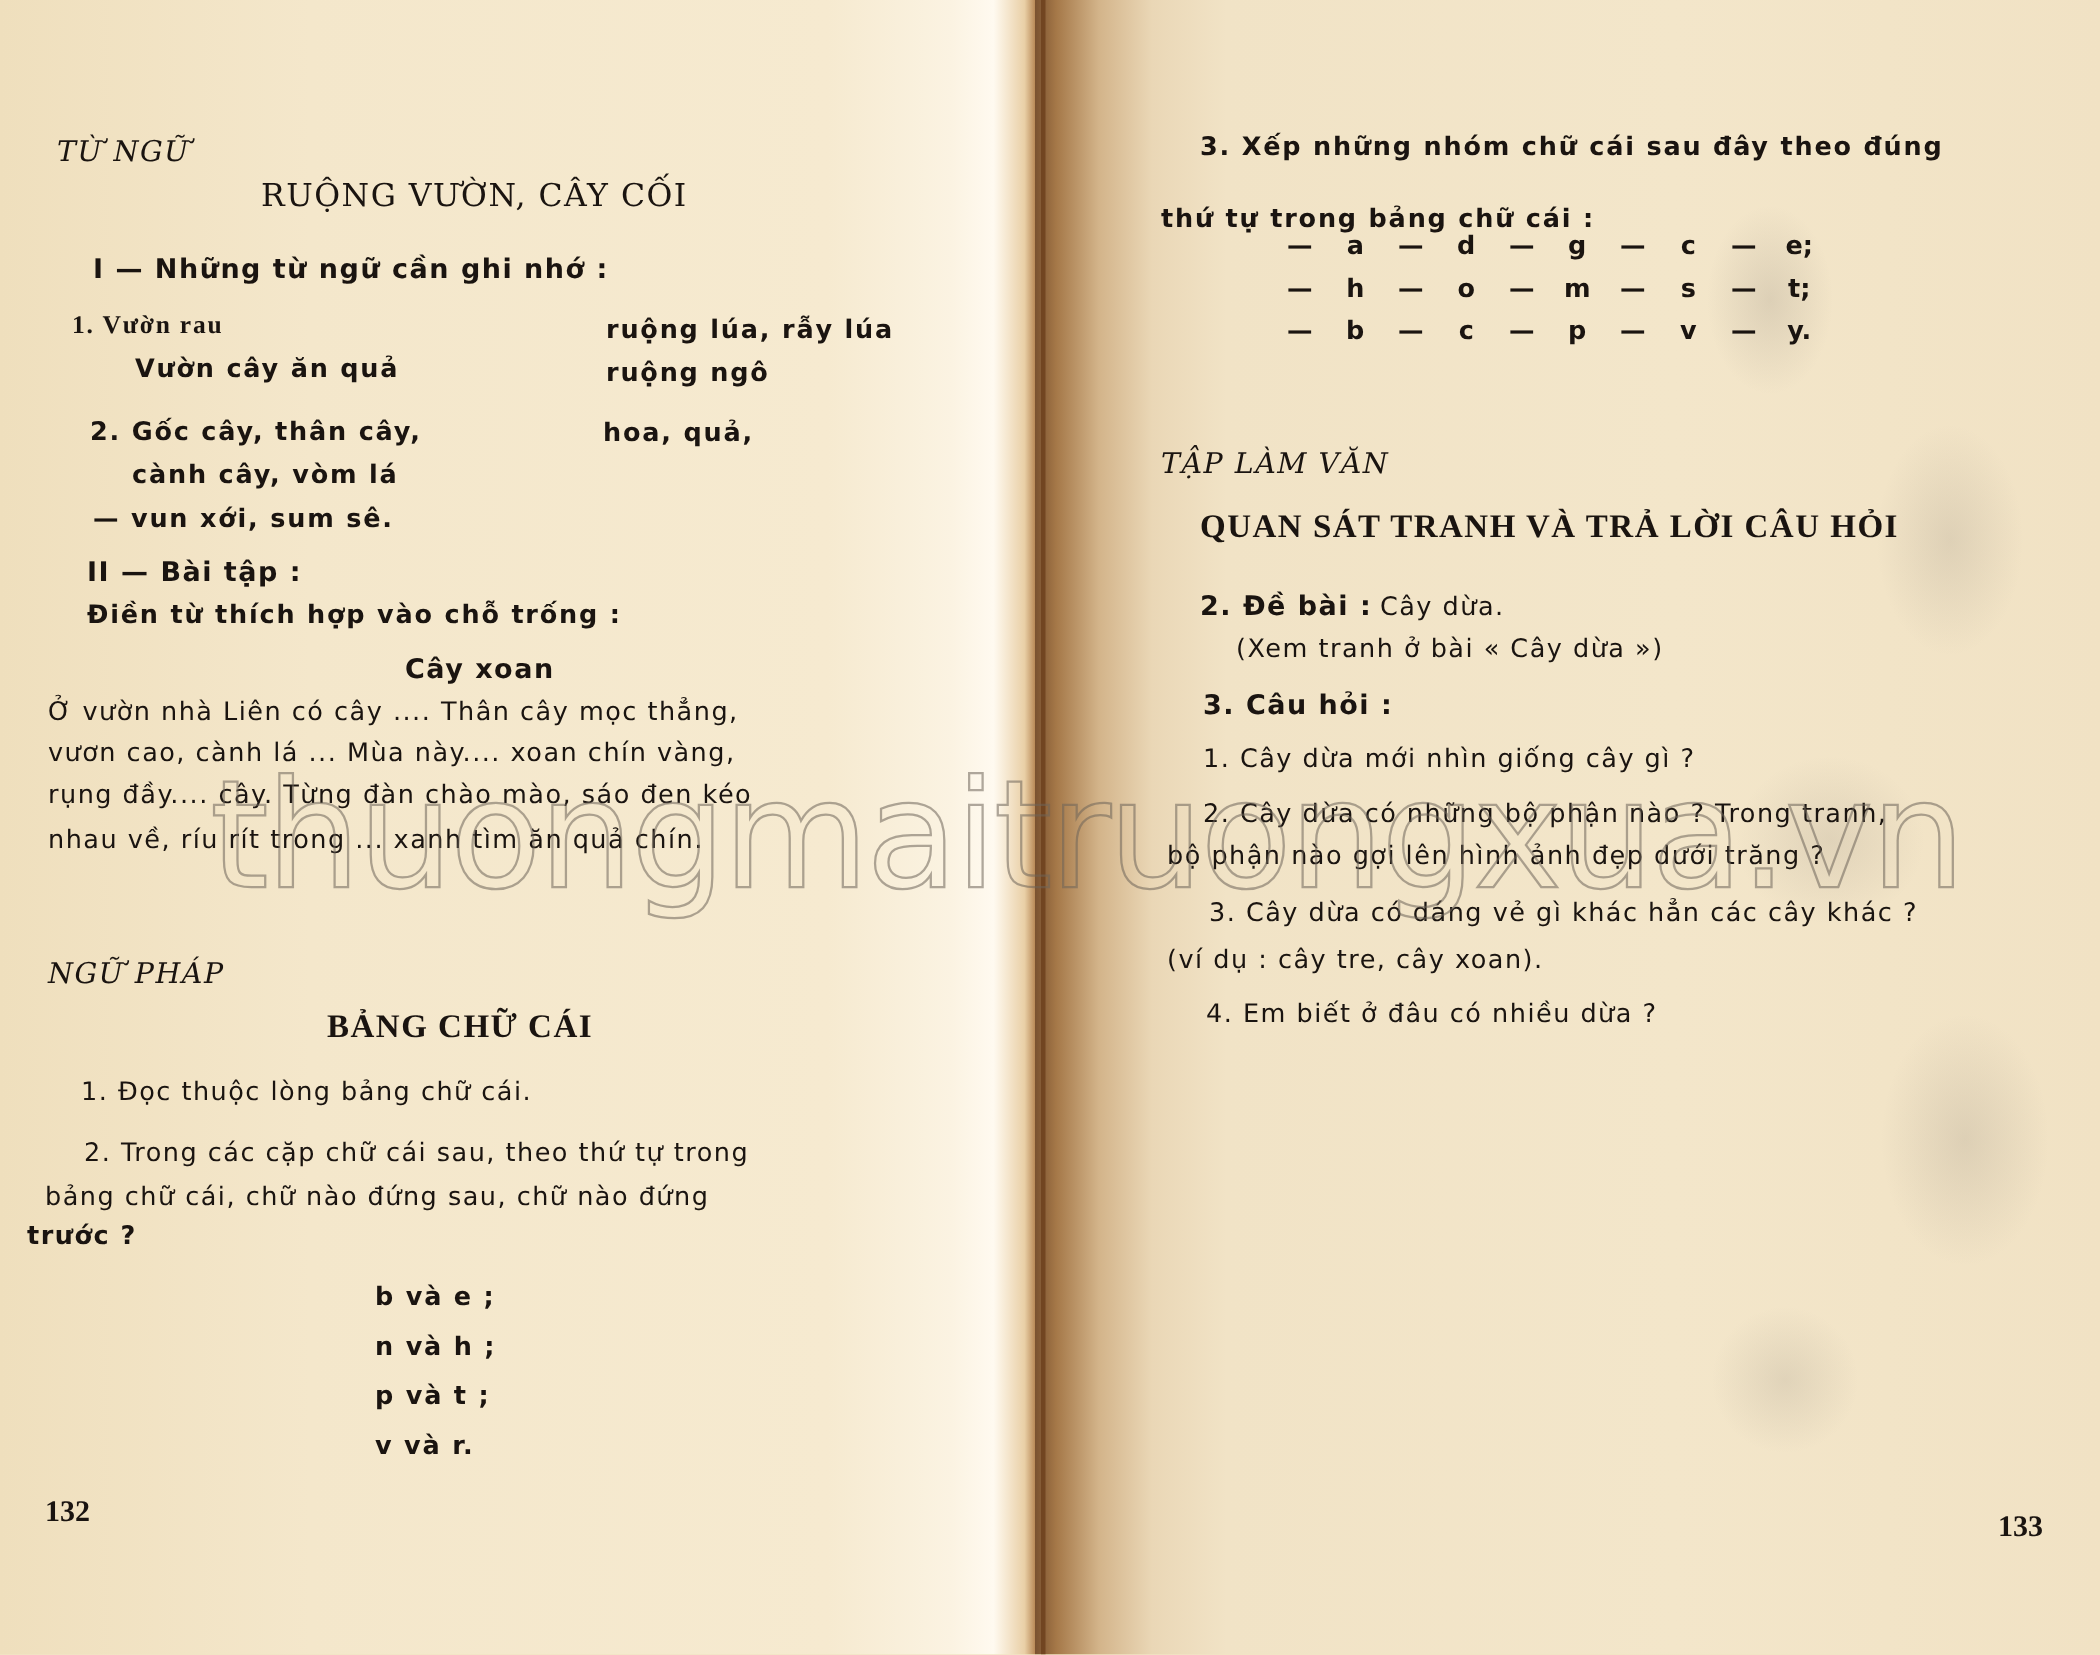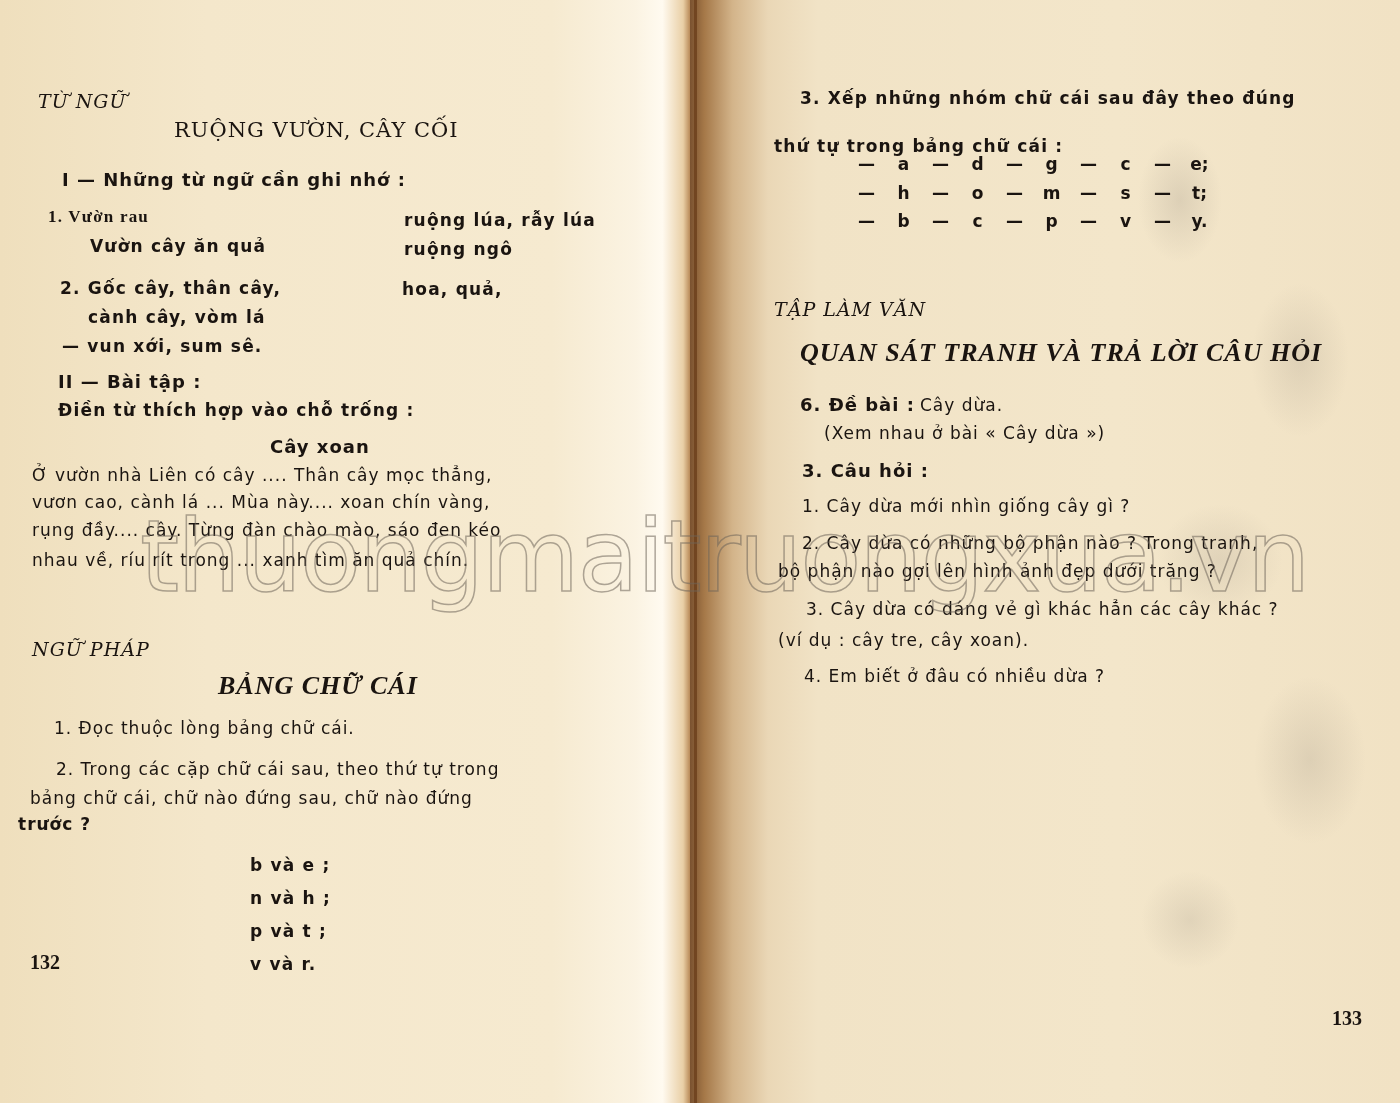--- a/index.html
+++ b/index.html
@@ -26,21 +26,21 @@
       radial-gradient(ellipse 60px 90px at 80px 140px, rgba(120,110,100,0.18), transparent 70%),
       radial-gradient(ellipse 70px 110px at 200px 300px, rgba(120,110,100,0.16), transparent 70%),
       radial-gradient(ellipse 90px 80px at 120px 500px, rgba(120,110,100,0.15), transparent 70%),
       radial-gradient(ellipse 80px 120px at 210px 700px, rgba(120,110,100,0.17), transparent 70%),
       radial-gradient(ellipse 70px 70px at 90px 860px, rgba(120,110,100,0.15), transparent 70%);
   }
 
   .t { position: absolute; white-space: nowrap; line-height: 1; }
   .section-label { font-family: "DejaVu Serif", "Liberation Serif", serif; font-style: italic; font-size: 19px; letter-spacing: 1px; }
   .title { font-family: "DejaVu Serif", "Liberation Serif", serif; font-size: 21px; letter-spacing: 1px; }
-  .title-bold { font-family: "Liberation Serif", "DejaVu Serif", serif; font-weight: bold; font-size: 26px; letter-spacing: 1px; font-style: italic; }
+  .title-bold { font-family: "Liberation Serif", "DejaVu Serif", serif; font-weight: bold; font-size: 22px; letter-spacing: 1px; }
   .bold-sm { font-weight: bold; font-size: 18px; letter-spacing: 1px; }
   .body { font-size: 17px; letter-spacing: 1px; }
   .body-bold { font-weight: bold; font-size: 17px; letter-spacing: 1.2px; }
   .pagenum { font-family: "Liberation Serif", serif; font-weight: bold; font-size: 20px; }
 
   .alpha-row { position: absolute; left: 848px; font-weight: bold; font-size: 17px; display: flex; }
   .alpha-row span { display: inline-block; width: 37px; text-align: center; }
 
   .watermark {
     position: absolute; left: 140px; top: 498px; white-space: nowrap;
@@ -85,21 +85,21 @@
 <div class="t body" style="left:54px; top:720px;">1. Đọc thuộc lòng bảng chữ cái.</div>
 <div class="t body" style="left:56px; top:761px;">2. Trong các cặp chữ cái sau, theo thứ tự trong</div>
 <div class="t body" style="left:30px; top:790px;">bảng chữ cái, chữ nào đứng sau, chữ nào đứng</div>
 <div class="t body" style="left:18px; top:816px;font-weight:bold;">trước ?</div>
 
 <div class="t body-bold" style="left:250px; top:857px;">b và e ;</div>
 <div class="t body-bold" style="left:250px; top:890px;">n và h ;</div>
 <div class="t body-bold" style="left:250px; top:923px;">p và t ;</div>
 <div class="t body-bold" style="left:250px; top:956px;">v và r.</div>
 
-<div class="t pagenum" style="left:30px; top:952px;">132</div>
+<div class="t pagenum" style="left:30px; top:998px;">132</div>
 
 <div class="t body-bold" style="left:800px; top:90px;">3. Xếp những nhóm chữ cái sau đây  theo đúng</div>
 <div class="t body-bold" style="left:774px; top:138px;">thứ tự trong bảng chữ cái :</div>
 
 <div class="alpha-row" style="top:154px;">
   <span>—</span>
   <span>a</span>
   <span>—</span>
   <span>d</span>
   <span>—</span>
@@ -131,24 +131,24 @@
   <span>—</span>
   <span>v</span>
   <span>—</span>
   <span>y.</span>
 </div>
 
 <div class="t section-label" style="left:774px; top:300px;">TẬP LÀM VĂN</div>
 <div class="t title-bold" style="left:800px; top:340px;">QUAN SÁT TRANH VÀ TRẢ LỜI CÂU HỎI</div>
 
 <div class="t" style="left:800px; top:396px;">
-  <span class="bold-sm">6. Đề bài :</span>
+  <span class="bold-sm">2. Đề bài :</span>
   <span class="body">Cây dừa.</span>
 </div>
-<div class="t body" style="left:824px; top:425px;">(Xem nhau ở bài « Cây dừa »)</div>
+<div class="t body" style="left:824px; top:425px;">(Xem tranh ở bài « Cây dừa »)</div>
 <div class="t bold-sm" style="left:802px; top:462px;">3. Câu hỏi :</div>
 
 <div class="t body" style="left:802px; top:498px;">1. Cây dừa mới nhìn giống cây gì ?</div>
 <div class="t body" style="left:802px; top:535px;">2. Cây dừa có những bộ phận nào ? Trong tranh,</div>
 <div class="t body" style="left:778px; top:563px;">bộ phận nào gợi lên hình ảnh đẹp dưới trăng ?</div>
 <div class="t body" style="left:806px; top:601px;">3. Cây dừa có dáng vẻ gì khác hẳn các cây khác ?</div>
 <div class="t body" style="left:778px; top:632px;">(ví dụ : cây tre, cây xoan).</div>
 <div class="t body" style="left:804px; top:668px;">4. Em biết ở đâu có nhiều dừa ?</div>
 
 <div class="t pagenum" style="left:1332px; top:1008px;">133</div>

